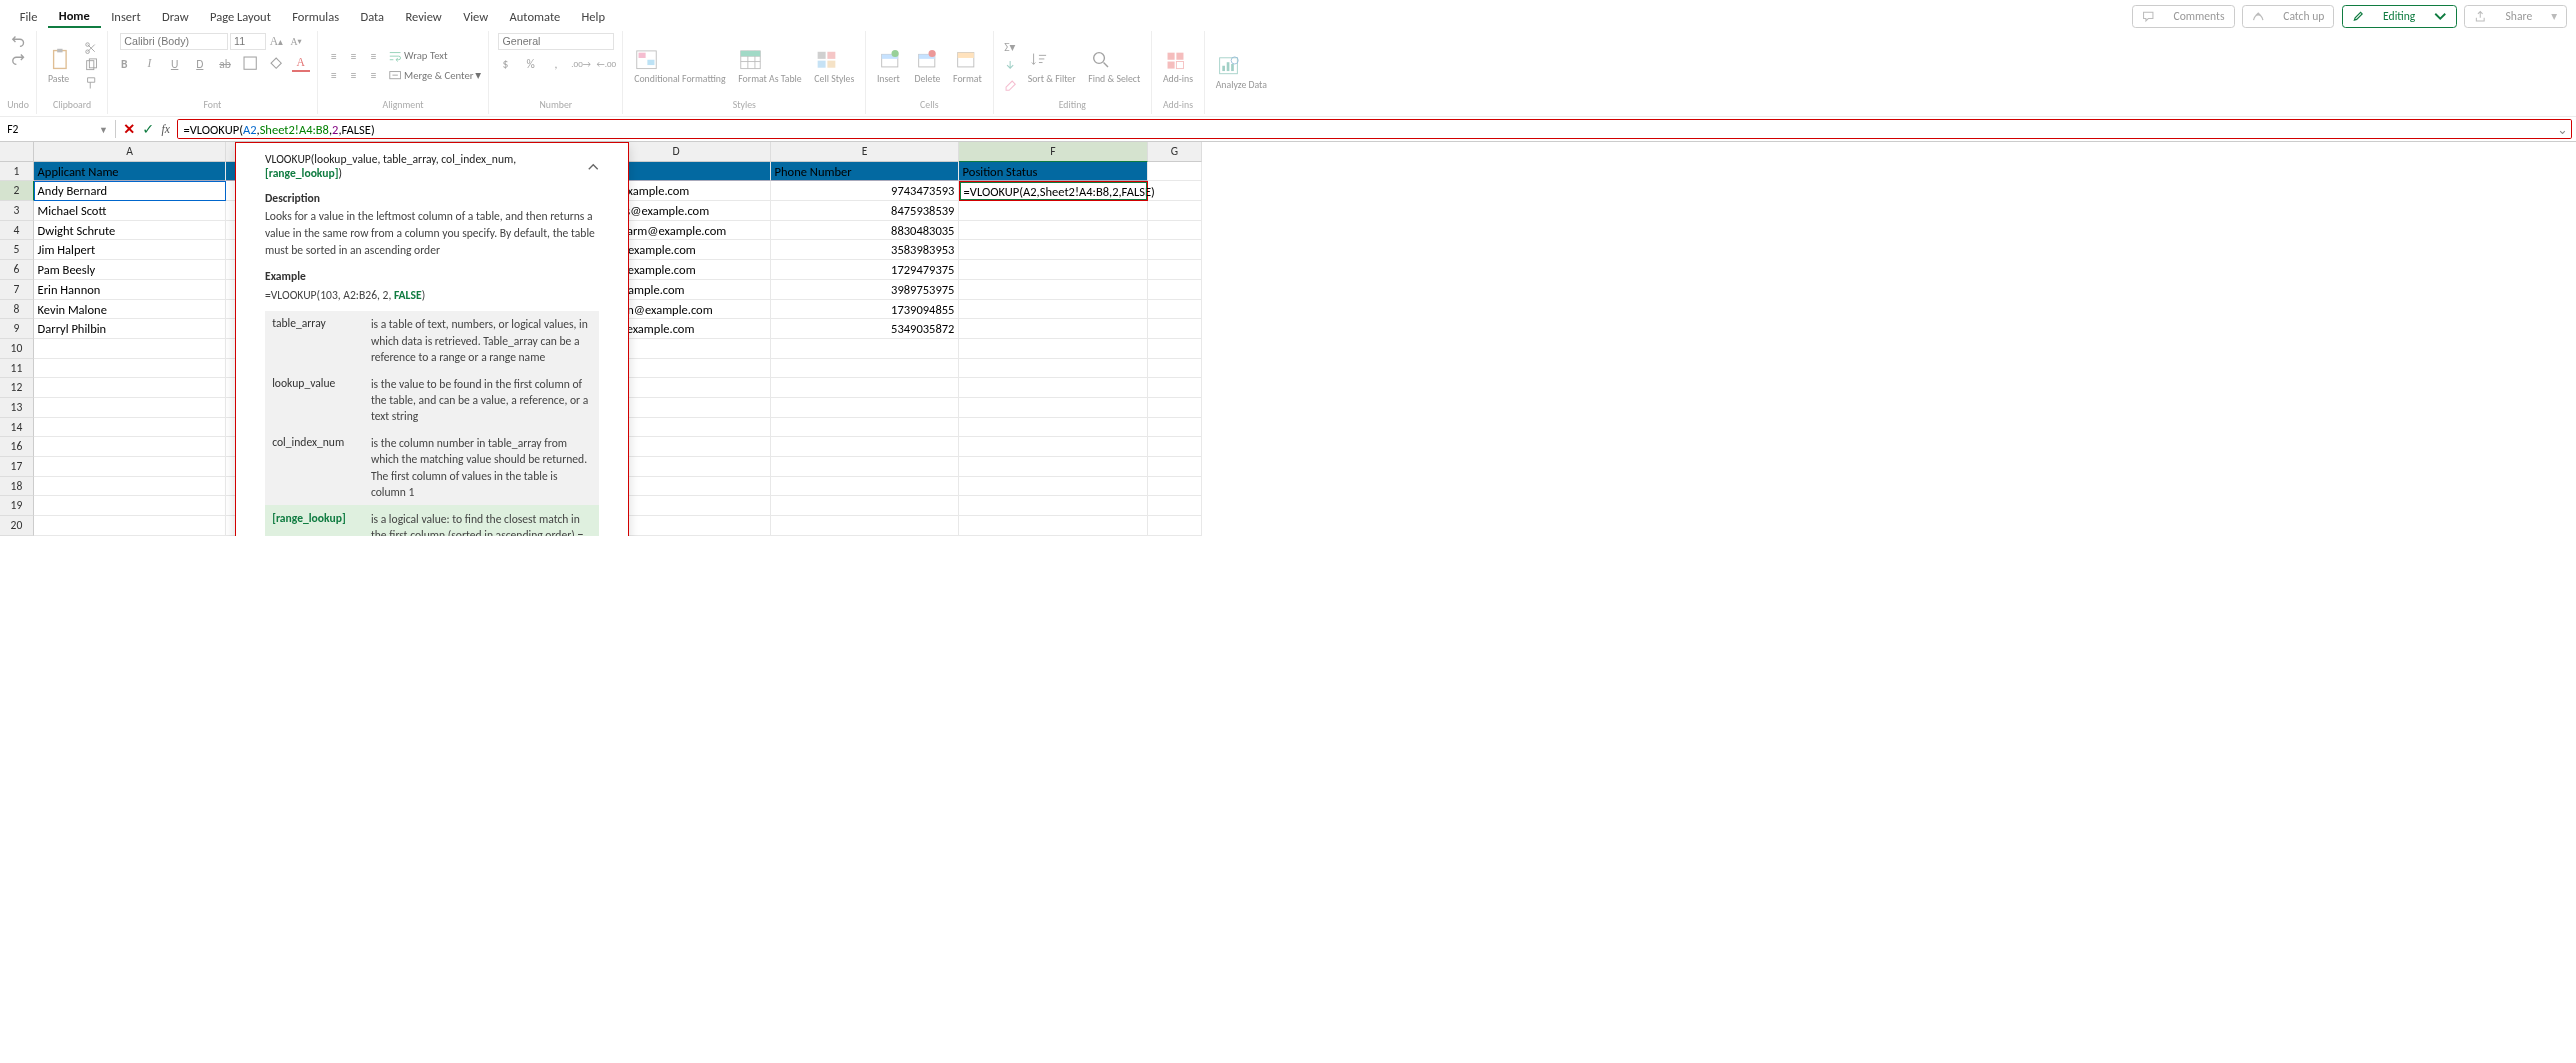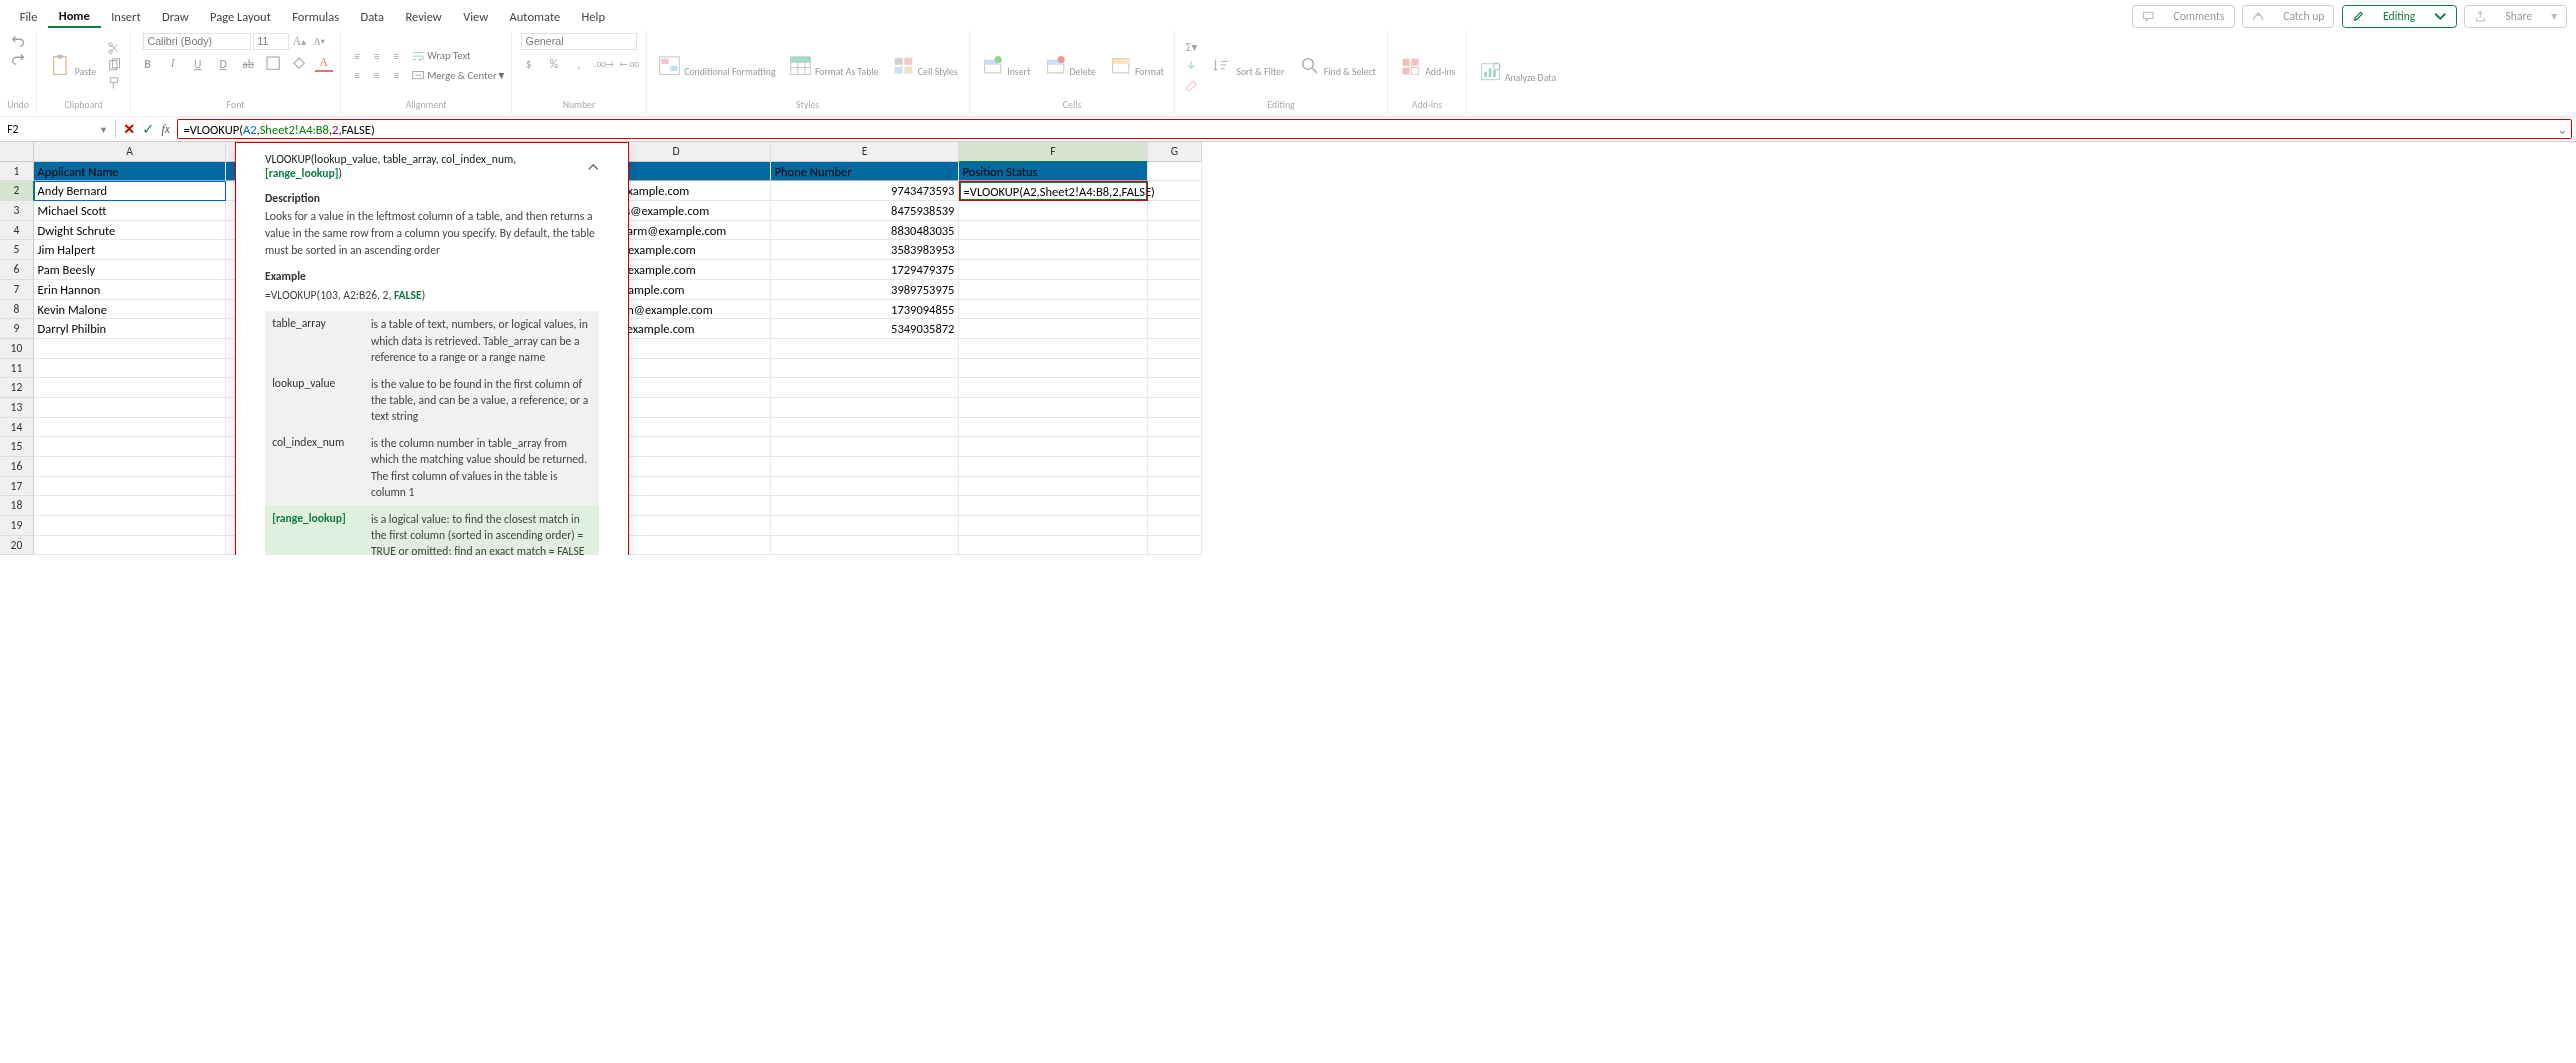--- a/index.html
+++ b/index.html
@@ -12,21 +12,21 @@
 .topbar-right { margin-left: auto; display: flex; gap: 7.2px; align-items: center; }
 .top-btn { display: flex; align-items: center; gap: 19px; padding: 3.6px 9px; border: 0.9px solid #ccc; border-radius: 3.6px; color: #999; font-size: 11.6px; background:#fff;}
 .top-btn.editing { color: #107c41; border-color: #107c41; }
 .top-btn svg { width: 12.5px; height: 12.5px; }
 
 
 .ribbon { display: flex; border-bottom: 0.9px solid #ddd; height: 88px; padding: 1.8px 0; background: #fff; opacity: 0.55; }
 .ribbon-group { display: flex; flex-direction: column; align-items: center; border-right: 0.9px solid #e1e1e1; padding: 1.8px 7.2px 1.8px 7.2px; }
 .ribbon-group-content { display: flex; align-items: center; flex: 1; gap: 5.4px; }
 .ribbon-group-label { font-size: 9.8px; color: #666; padding-bottom: 1.8px; }
-.rbtn { display: flex; flex-direction: row; align-items: flex-end; gap: 1.8px; padding: 1.8px 3.6px; font-size: 9.8px; line-height: 10.7px; text-align: center; color: #444; }
+.rbtn { display: flex; flex-direction: column; align-items: flex-start; gap: 1.8px; padding: 1.8px 3.6px; font-size: 9.8px; line-height: 10.7px; text-align: center; color: #444; }
 .rbtn .icn { width: 25px; height: 25px; display:flex; align-items:center; justify-content:center; }
 .rbtn-sm { width: 18px; height: 16px; display: flex; align-items:center; justify-content:center; color: #555; }
 .col-stack { display: flex; flex-direction: column; gap: 1.8px; }
 .row-stack { display: flex; flex-direction: row; gap: 1.8px; align-items: center; }
 .font-box, .size-box { border: 0.9px solid #ccc; font-size: 10.7px; padding: 1.8px 3.6px; background:#fff; }
 .font-box { width: 108px; } .size-box { width: 36px; }
 .num-sel { border:0.9px solid #ccc; width:116px; padding:1.8px 3.6px; font-size:10.7px;}
 .small-icon { width:14.3px; height:14.3px; }
 
 
@@ -557,30 +557,20 @@
         <div class="rh">14</div>
         <div class="cell wA"></div>
         <div class="cell wB"></div>
         <div class="cell wC"></div>
         <div class="cell wD"></div>
         <div class="cell wE num"></div>
         <div class="cell wF"></div>
         <div class="cell wG"></div>
       </div>
       <div class="row">
-        <div class="rh">15</div>
-        <div class="cell wA"></div>
-        <div class="cell wB"></div>
-        <div class="cell wC"></div>
-        <div class="cell wD"></div>
-        <div class="cell wE num"></div>
-        <div class="cell wF"></div>
-        <div class="cell wG"></div>
-      </div>
-      <div class="row">
         <div class="rh">16</div>
         <div class="cell wA"></div>
         <div class="cell wB"></div>
         <div class="cell wC"></div>
         <div class="cell wD"></div>
         <div class="cell wE num"></div>
         <div class="cell wF"></div>
         <div class="cell wG"></div>
       </div>
       <div class="row">

